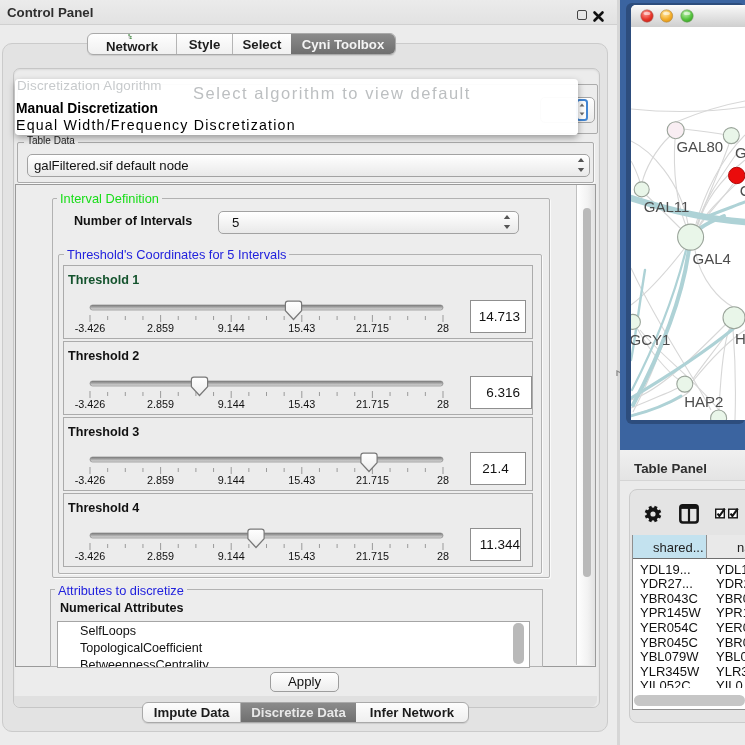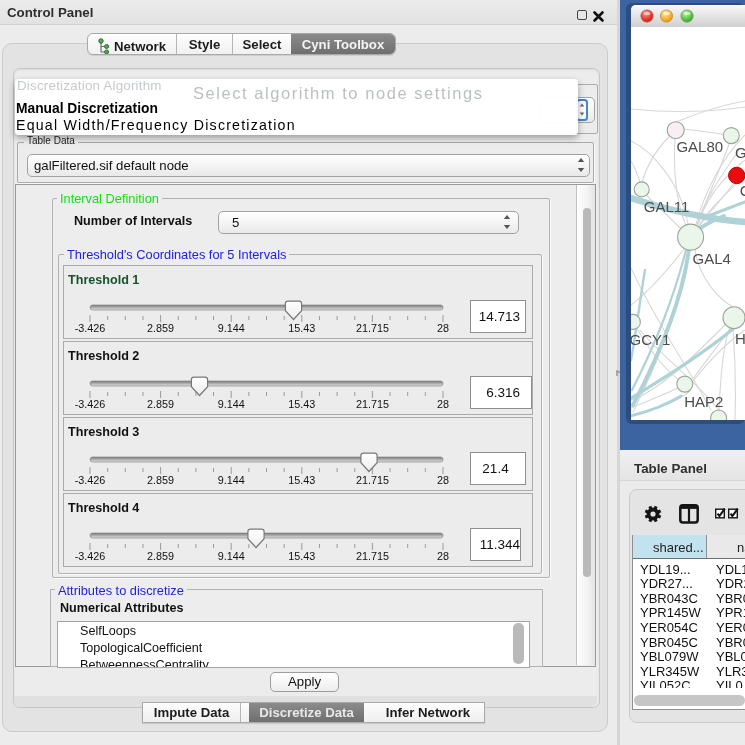--- a/index.html
+++ b/index.html
@@ -20,21 +20,21 @@
  <path d="M2.5 2.5 L10.5 10.5 M10.5 2.5 L2.5 10.5" stroke="#111" stroke-width="2.6" stroke-linecap="round"></path>
 </svg>
 
 <div class="abs" style="left:617px;top:0;width:3px;height:745px;background:#d6d6d6;"></div>
 
 <div class="abs" style="left:2px;top:43px;width:604px;height:687px;background:#e3e3e3;border:1px solid #cbcbcb;border-radius:10px;"></div>
 
 <div class="abs" style="left:13px;top:68px;width:585px;height:638px;background:#ececec;border:1px solid #c6c6c6;border-radius:7px;box-shadow:inset 0 1px 2px rgba(0,0,0,0.08);"></div>
 
 <div id="toptabs" class="abs" style="left:87px;top:33px;height:20px;border:1px solid #a9a9a9;border-radius:6px;overflow:hidden;display:flex;background:linear-gradient(#fefefe,#f0f0f0);box-shadow:0 1px 1px rgba(0,0,0,0.1);">
- <div style="width:88px;display:flex;align-items:flex-end;justify-content:center;border-right:1px solid #b5b5b5;">
+ <div style="width:88px;display:flex;align-items:center;justify-content:center;border-right:1px solid #b5b5b5;flex-direction:column;">
   <svg width="12" height="16" viewBox="0 0 12 16" style="margin-right:4px;">
         <path d="M3 3.5 V14 M3 8.5 H7.5 M3 14 H7.5" stroke="#666" stroke-width="1.1" fill="none"></path>
         <circle cx="3" cy="3" r="2.2" fill="#57a557" stroke="#2e6e2e" stroke-width="1"></circle>
         <circle cx="8.6" cy="8.5" r="2" fill="#57a557" stroke="#2e6e2e" stroke-width="1"></circle>
         <circle cx="8.6" cy="14" r="2" fill="#57a557" stroke="#2e6e2e" stroke-width="1"></circle>
       </svg>
   <span style="font-size:13.2px;font-weight:bold;color:#1c1c1c;">Network</span>
     </div>
  <div style="width:55px;display:flex;align-items:center;justify-content:center;border-right:1px solid #b5b5b5;font-size:13.2px;font-weight:bold;color:#1c1c1c;">Style</div>
  <div style="width:58px;display:flex;align-items:center;justify-content:center;font-size:13.2px;font-weight:bold;color:#1c1c1c;">Select</div>
@@ -193,33 +193,33 @@
  <div style="position:absolute;left:22px;top:2px;font-size:12.6px;color:#111;">SelfLoops</div>
  <div style="position:absolute;left:22px;top:19px;font-size:12.6px;color:#111;">TopologicalCoefficient</div>
  <div style="position:absolute;left:22px;top:36px;font-size:12.6px;color:#111;">BetweennessCentrality</div>
  <div style="position:absolute;right:5px;top:1px;width:11px;height:41px;background:#b9b9b9;border-radius:5px;"></div>
 </div>
 
 <div class="abs" style="left:270px;top:672px;width:67px;height:18px;background:linear-gradient(#ffffff,#ededed);border:1px solid #9d9d9d;border-radius:5px;text-align:center;font-size:13.2px;color:#111;line-height:18px;">Apply</div>
 
 <div class="abs" style="left:14px;top:696px;width:583px;height:11px;background:#e0e0e0;border-radius:0 0 7px 7px;"></div>
 
-<div class="abs" style="left:142px;top:702px;height:19px;border:1px solid #a9a9a9;border-radius:0;overflow:hidden;display:flex;background:linear-gradient(#fdfdfd,#efefef);box-shadow:0 1px 1px rgba(0,0,0,0.1);gap:8px;">
+<div class="abs" style="left:142px;top:702px;height:19px;border:1px solid #a9a9a9;border-radius:6px;overflow:hidden;display:flex;background:linear-gradient(#fdfdfd,#efefef);box-shadow:0 1px 1px rgba(0,0,0,0.1);">
  <div style="width:97px;display:flex;align-items:center;justify-content:center;font-size:13.2px;font-weight:bold;color:#1c1c1c;border-right:1px solid #b5b5b5;">Impute Data</div>
  <div style="width:115px;display:flex;align-items:center;justify-content:center;font-size:13.2px;font-weight:bold;color:#e8e8e8;background:linear-gradient(#8b8b8b,#6f6f6f);">Discretize Data</div>
  <div style="width:112px;display:flex;align-items:center;justify-content:center;font-size:13.2px;font-weight:bold;color:#1c1c1c;">Infer Network</div>
 </div>
 
 <svg class="abs" style="left:616px;top:369px;" width="7" height="8" viewBox="0 0 7 8">
     <path d="M1 7 L1 2 L5 4" fill="none" stroke="#8a8a8a" stroke-width="1.3"></path>
   </svg>
 
 <div class="abs" style="left:15px;top:79px;width:563px;height:56px;background:rgba(255,255,255,0.96);border-radius:4px;box-shadow:0 3px 7px rgba(0,0,0,0.35);"></div>
 <div class="abs" style="left:17px;top:78px;font-size:13.4px;letter-spacing:0.2px;color:#c7cacc;">Discretization Algorithm</div>
-<div class="abs" style="left:193px;top:84px;font-size:16.5px;letter-spacing:1.55px;color:#bcbfc1;">Select algorithm to node settings</div>
+<div class="abs" style="left:193px;top:84px;font-size:16.5px;letter-spacing:1.55px;color:#bcbfc1;">Select algorithm to view default</div>
 <div class="abs" style="left:16px;top:101px;font-size:13.8px;font-weight:bold;color:#000;">Manual Discretization</div>
 <div class="abs" style="left:16px;top:117px;font-size:14.2px;letter-spacing:1.2px;color:#000;">Equal Width/Frequency Discretization</div>
 
 <div class="abs" style="left:620px;top:0;width:125px;height:450px;background:#3b64a0;"></div>
 
 <div class="abs" style="left:626px;top:3px;width:119px;height:421px;background:rgba(20,35,60,0.35);border-radius:6px;"></div>
 
 <div class="abs" style="left:631px;top:5px;width:114px;height:415px;background:#ffffff;border-radius:5px 0 0 0;overflow:hidden;">
  <div style="position:absolute;left:0;top:0;width:114px;height:22px;background:linear-gradient(#fdfdfd,#f3f3f3 15%,#cfcfcf);border-bottom:1px solid #9b9b9b;"></div>
  <svg style="position:absolute;left:9px;top:4px;" width="70" height="14" viewBox="0 0 70 14">

